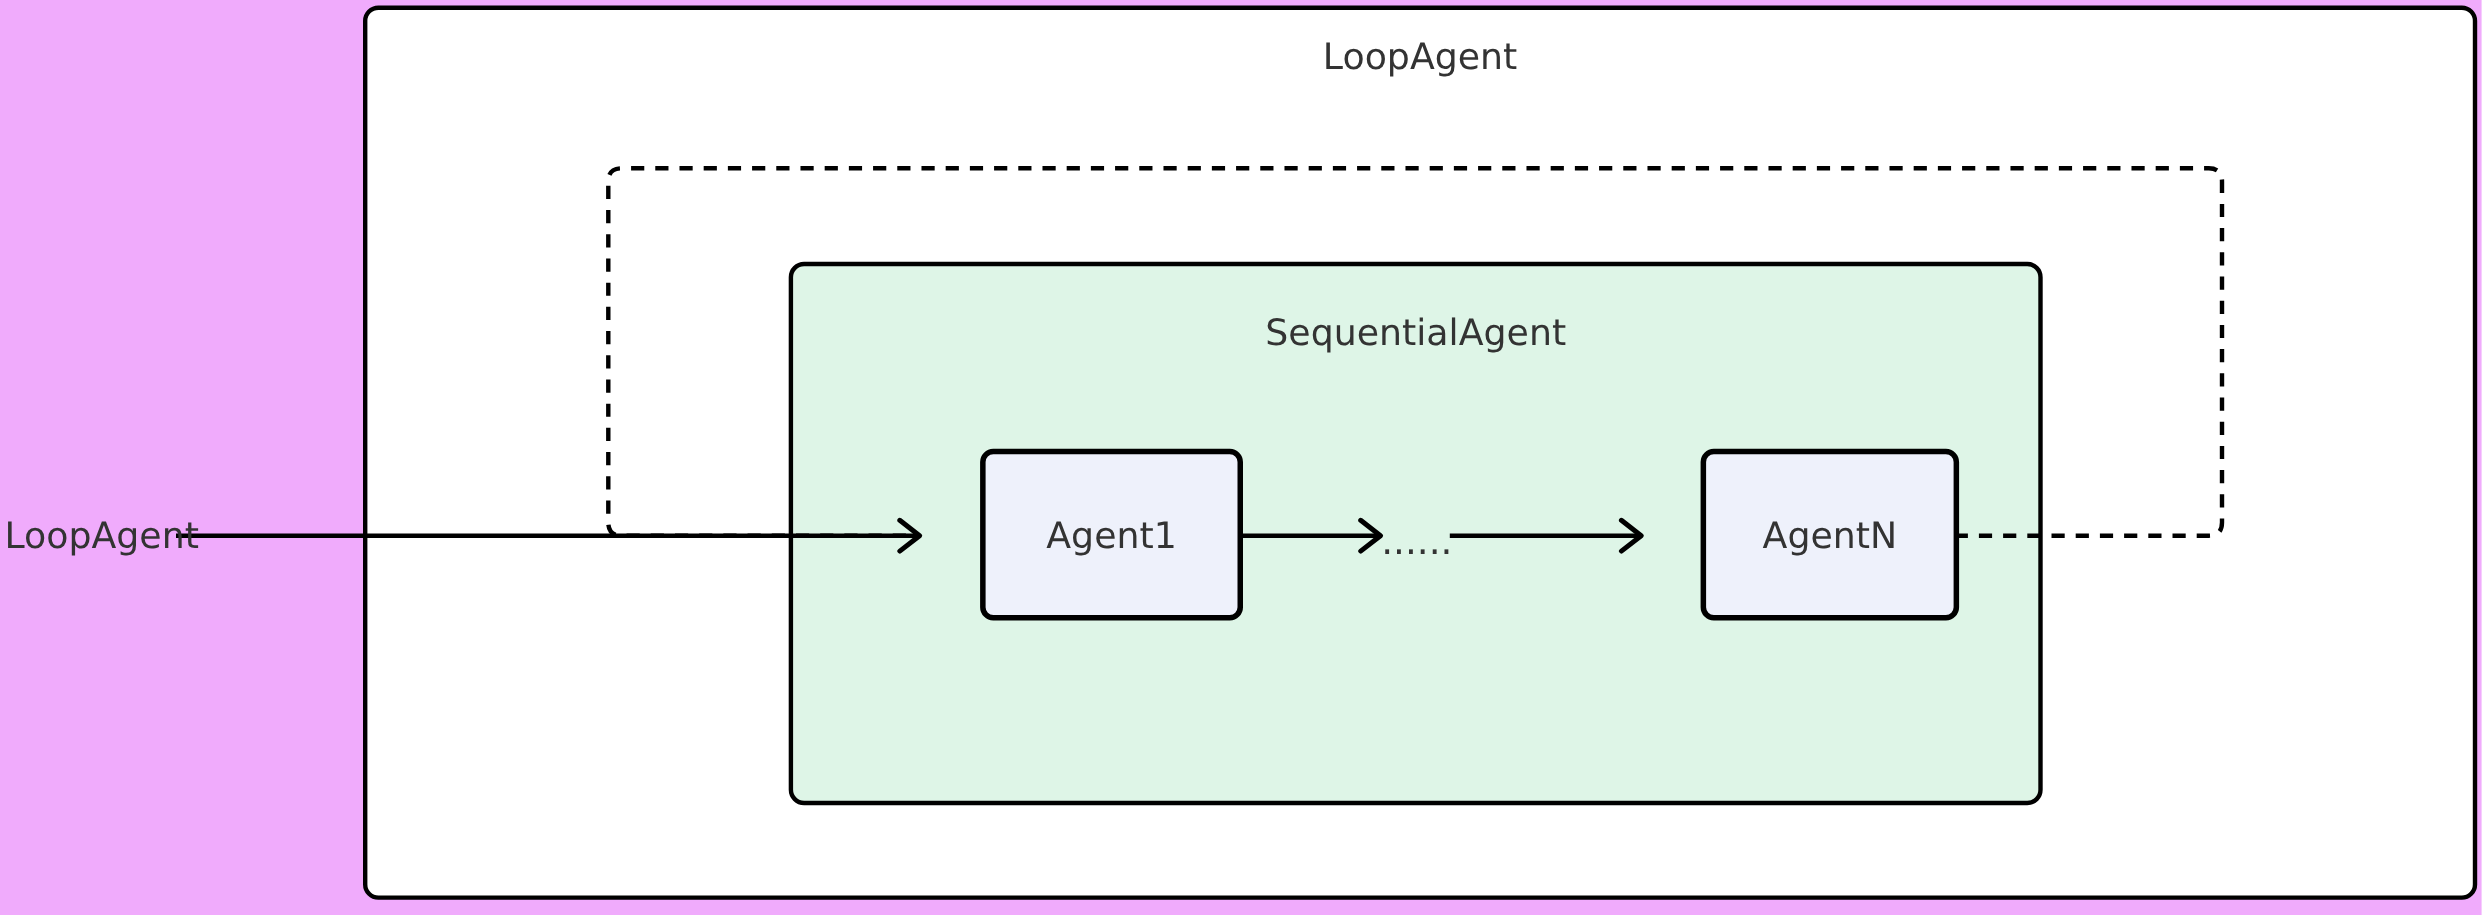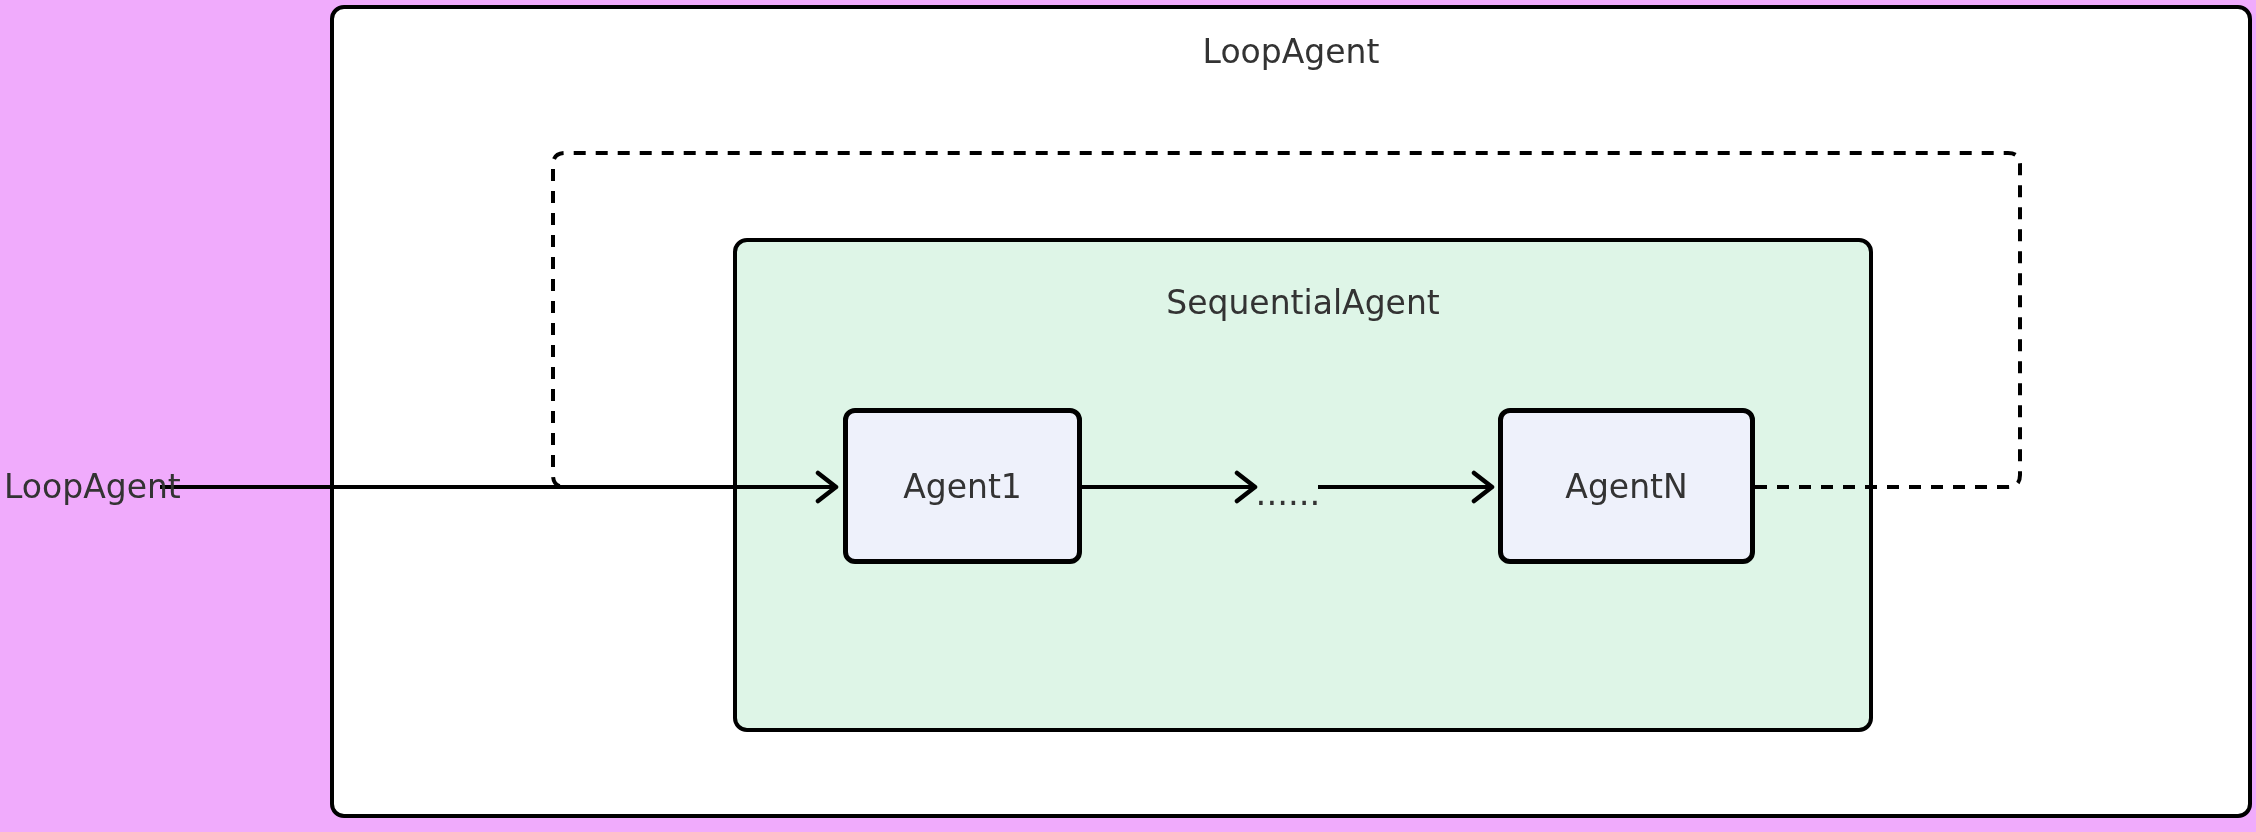--- a/index.html
+++ b/index.html
@@ -39,21 +39,20 @@
   }
 
   
   .green-box {
     left: 717px; top: 238px;
     width: 1140px; height: 494px;
     background: #def5e7;
     border: 4px solid #000000;
     border-radius: 14px;
     z-index: 1;
-    margin-left: 16px;
   }
   .green-title {
     position: absolute;
     left: 0; top: 42px;
     width: 100%;
     text-align: center;
     font-size: 33px;
     line-height: 38px;
     color: #333333;
   }
@@ -71,23 +70,24 @@
   .node {
     display: flex;
     align-items: center;
     justify-content: center;
     background: #eef1fb;
     border: 5px solid #000000;
     border-radius: 12px;
     font-size: 33px;
     color: #333333;
     z-index: 3;
+    margin-left: 48px;
   }
   .node-agent1 { left: 843px; top: 408px; width: 239px; height: 156px; }
-  .node-agentn { left: 1498px; top: 408px; width: 257px; height: 156px; justify-content: center; }
+  .node-agentn { left: 1498px; top: 408px; width: 235px; height: 156px; justify-content: center; }
 
   
   .input-label {
     left: 4px; top: 467px;
     height: 40px;
     line-height: 40px;
     font-size: 33px;
     color: #333333;
     z-index: 4;
     white-space: nowrap;

